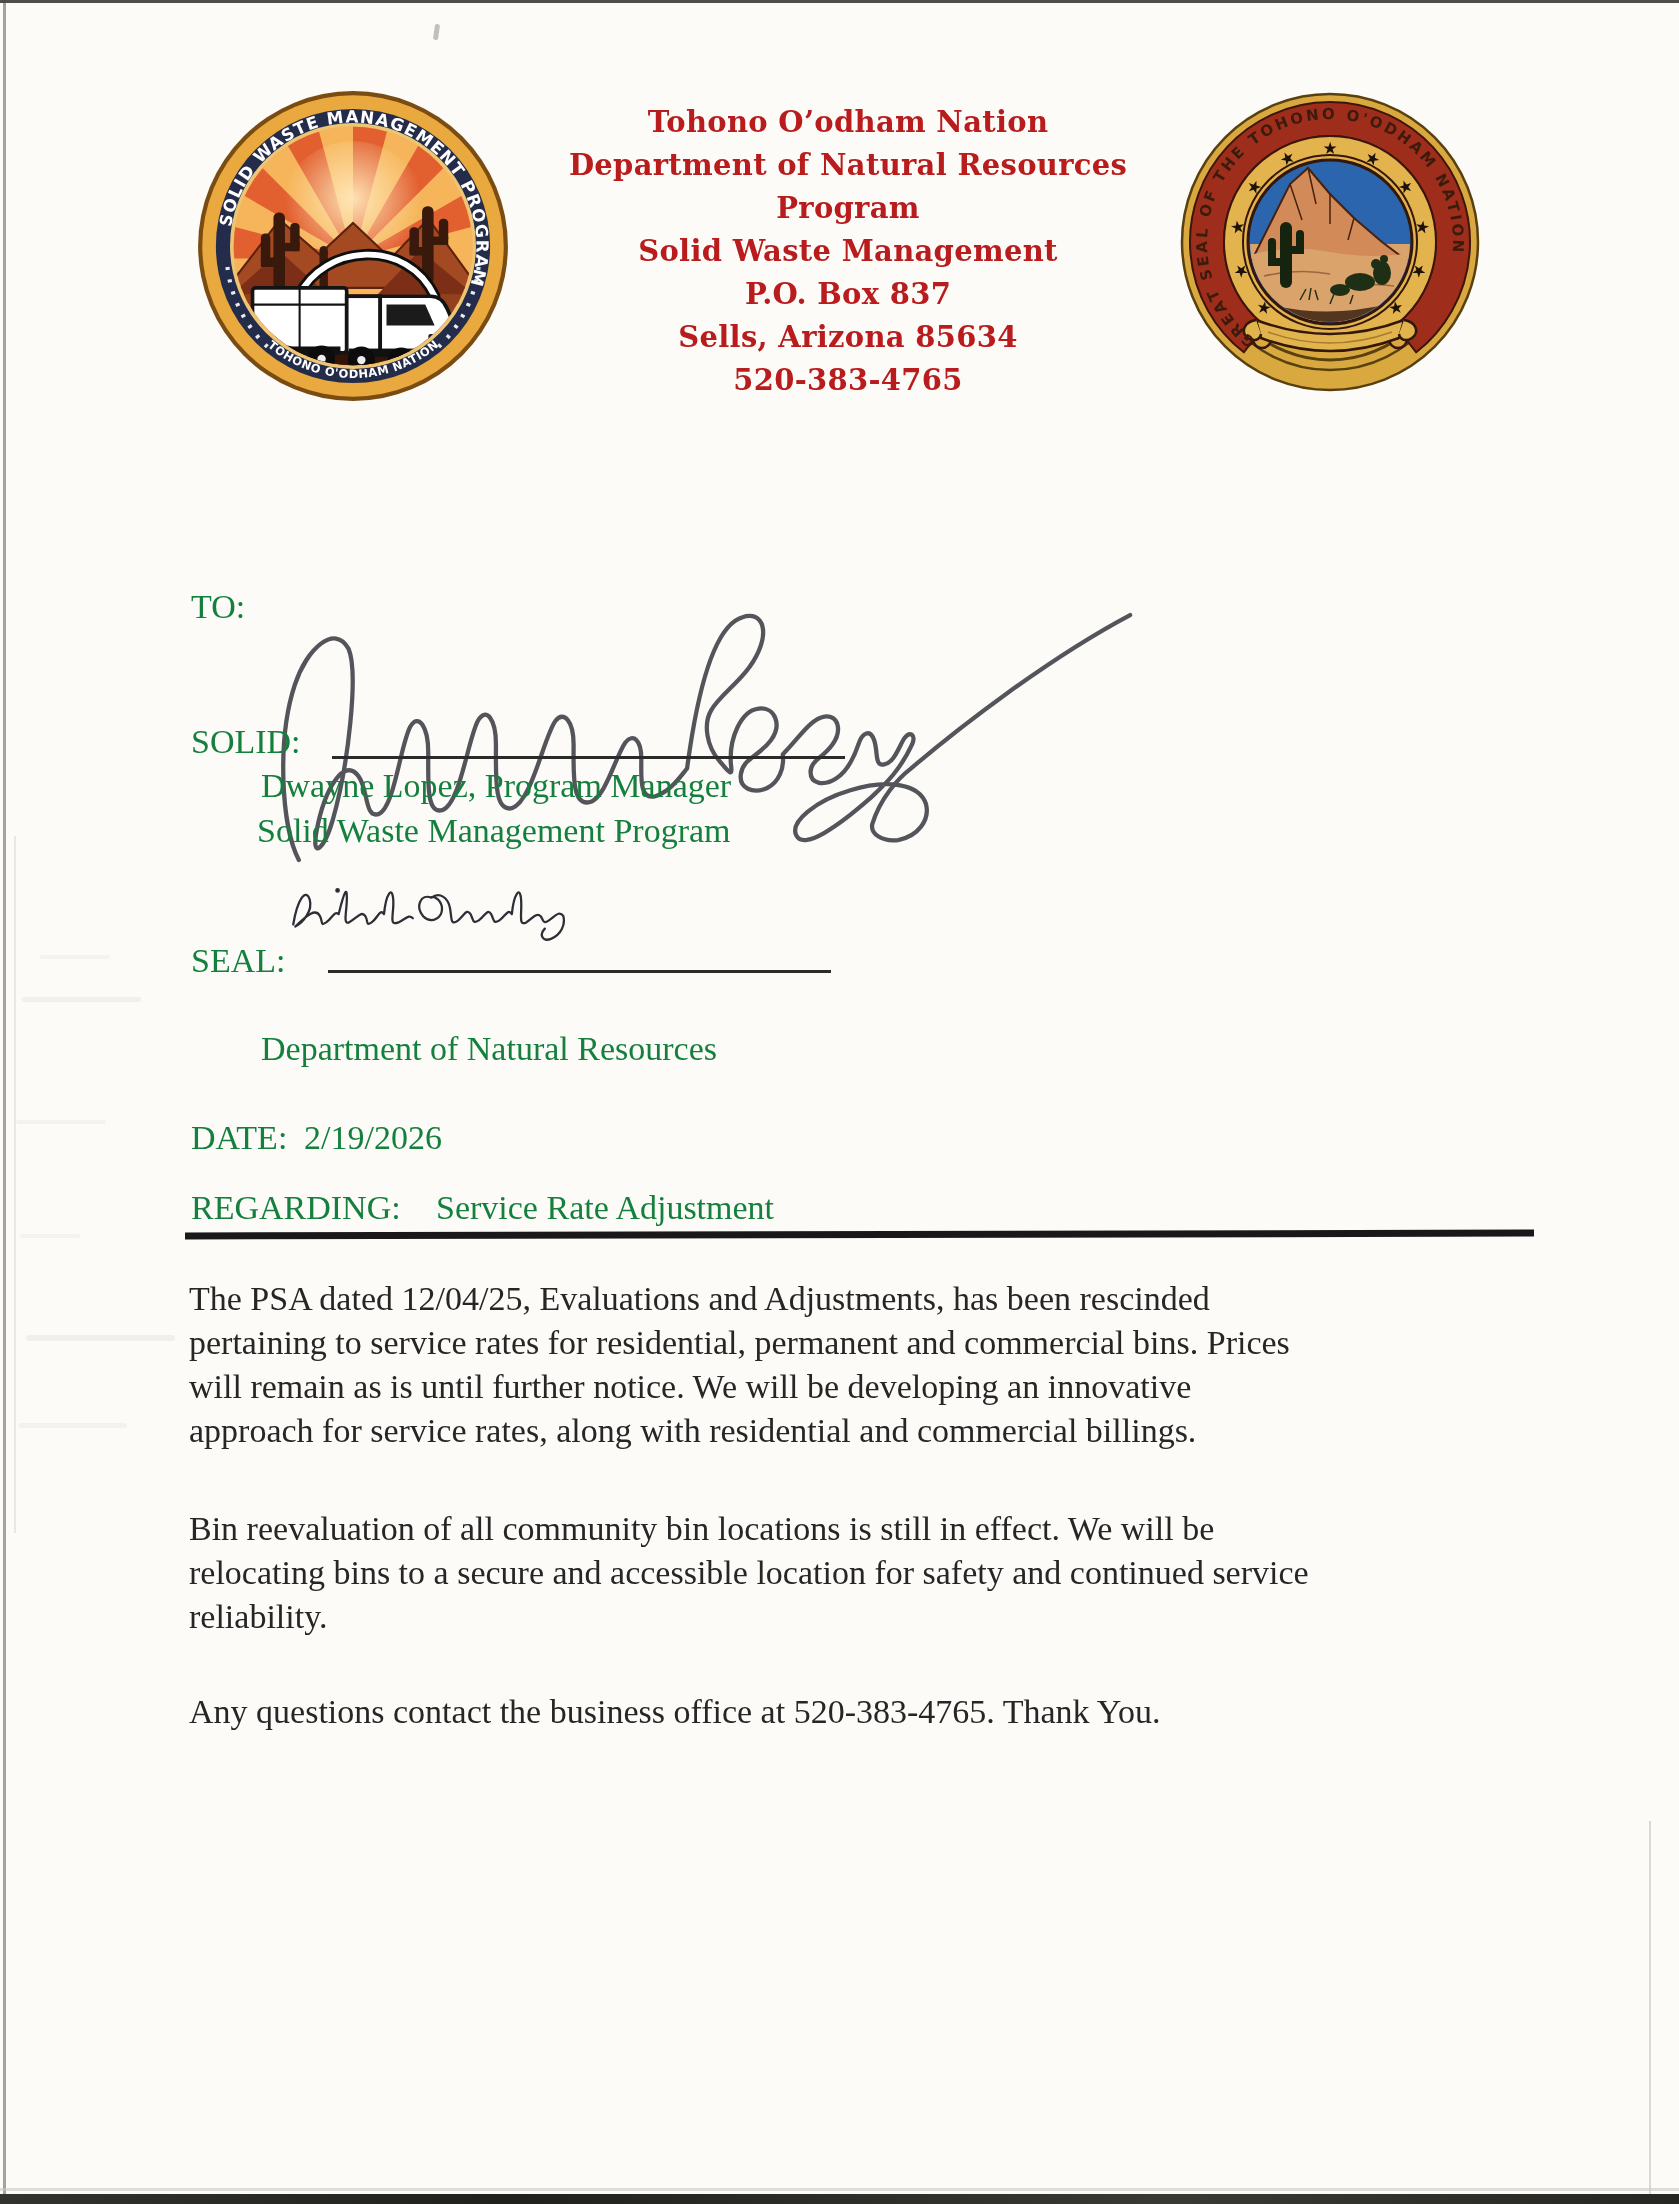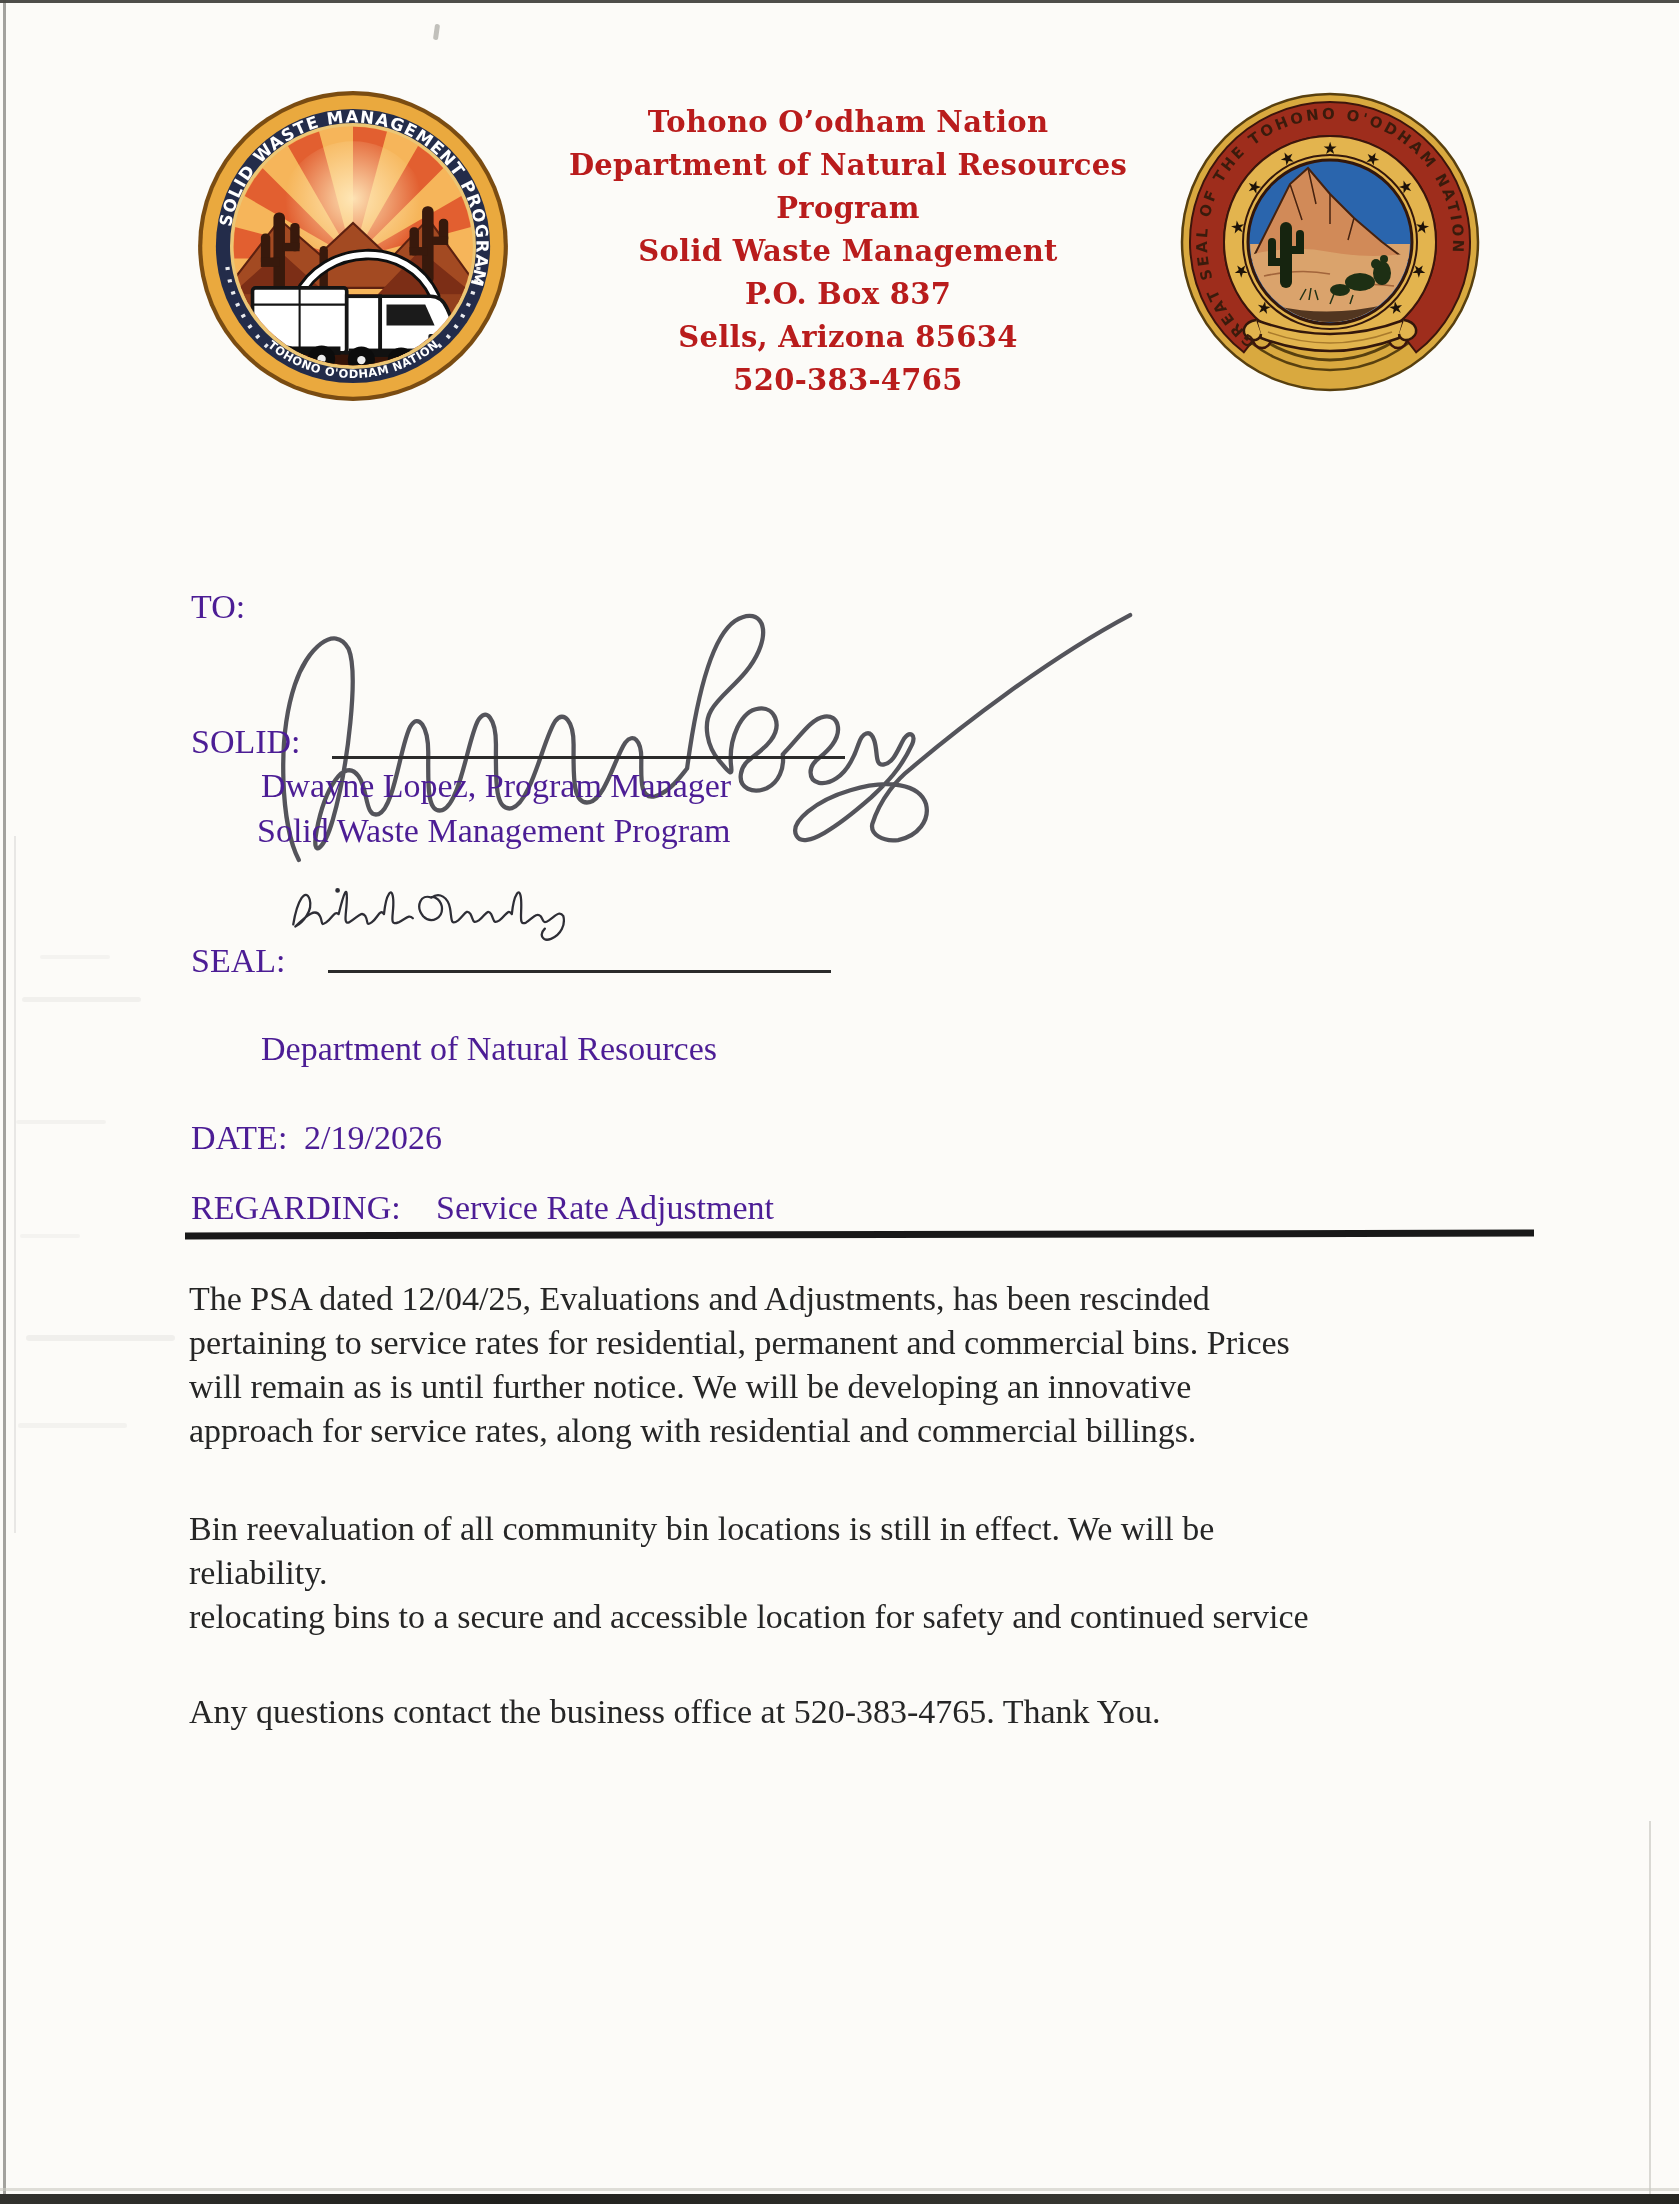--- a/index.html
+++ b/index.html
@@ -9,21 +9,21 @@
     font-family:"Liberation Serif",serif;color:#242424;
   }
   
   .letterhead-text{
     position:absolute;left:502px;top:101px;width:692px;text-align:center;
     font-family:"DejaVu Serif",serif;font-weight:700;font-size:29px;line-height:43px;
     color:#b91c1c;letter-spacing:0.3px;
   }
   .logo{position:absolute;overflow:visible;}
   
-  .fld{position:absolute;font-size:34px;line-height:40px;white-space:nowrap;color:#4c1d95;}
+  .fld{position:absolute;font-size:34px;line-height:40px;white-space:nowrap;color:#15803d;}
   .sig-line{position:absolute;height:3px;background:#2b2b2b;}
   .rule{position:absolute;left:185px;top:1231px;width:1349px;height:7px;background:#191919;transform:rotate(-0.12deg);}
   .sig-svg{position:absolute;overflow:visible;}
   
   .para{position:absolute;left:189px;}
   .para .bline{font-size:34px;line-height:44px;white-space:nowrap;color:#262626;}
   
   .art{position:absolute;pointer-events:none;}
 </style>
 </head>
@@ -265,22 +265,22 @@
   <div class="rule"></div>
 
   <div class="para" style="top:1277px">
     <div class="bline">The PSA dated 12/04/25, Evaluations and Adjustments, has been rescinded</div>
     <div class="bline">pertaining to service rates for residential, permanent and commercial bins. Prices</div>
     <div class="bline">will remain as is until further notice. We will be developing an innovative</div>
     <div class="bline">approach for service rates, along with residential and commercial billings.</div>
   </div>
   <div class="para" style="top:1507px">
     <div class="bline">Bin reevaluation of all community bin locations is still in effect. We will be</div>
+    <div class="bline">relocating bins to a secure and accessible location for safety and continued service</div>
     <div class="bline">reliability.</div>
-    <div class="bline">relocating bins to a secure and accessible location for safety and continued service</div>
   </div>
   <div class="para" style="top:1690px">
     <div class="bline">Any questions contact the business office at 520-383-4765. Thank You.</div>
   </div>
 
   <div class="art" style="left:0;top:0;width:1680px;height:3px;background:#3b3b36;opacity:.9"></div>
   <div class="art" style="left:434px;top:24px;width:5px;height:16px;background:#8f8f88;opacity:.55;border-radius:2px;transform:rotate(8deg)"></div>
   <div class="art" style="left:3px;top:0;width:3px;height:2205px;background:#4a4a44;opacity:.5"></div>
   <div class="art" style="left:14px;top:836px;width:2px;height:697px;background:#777;opacity:.15"></div>
   <div class="art" style="left:22px;top:997px;width:119px;height:5px;background:#666;opacity:.07;border-radius:3px"></div>

